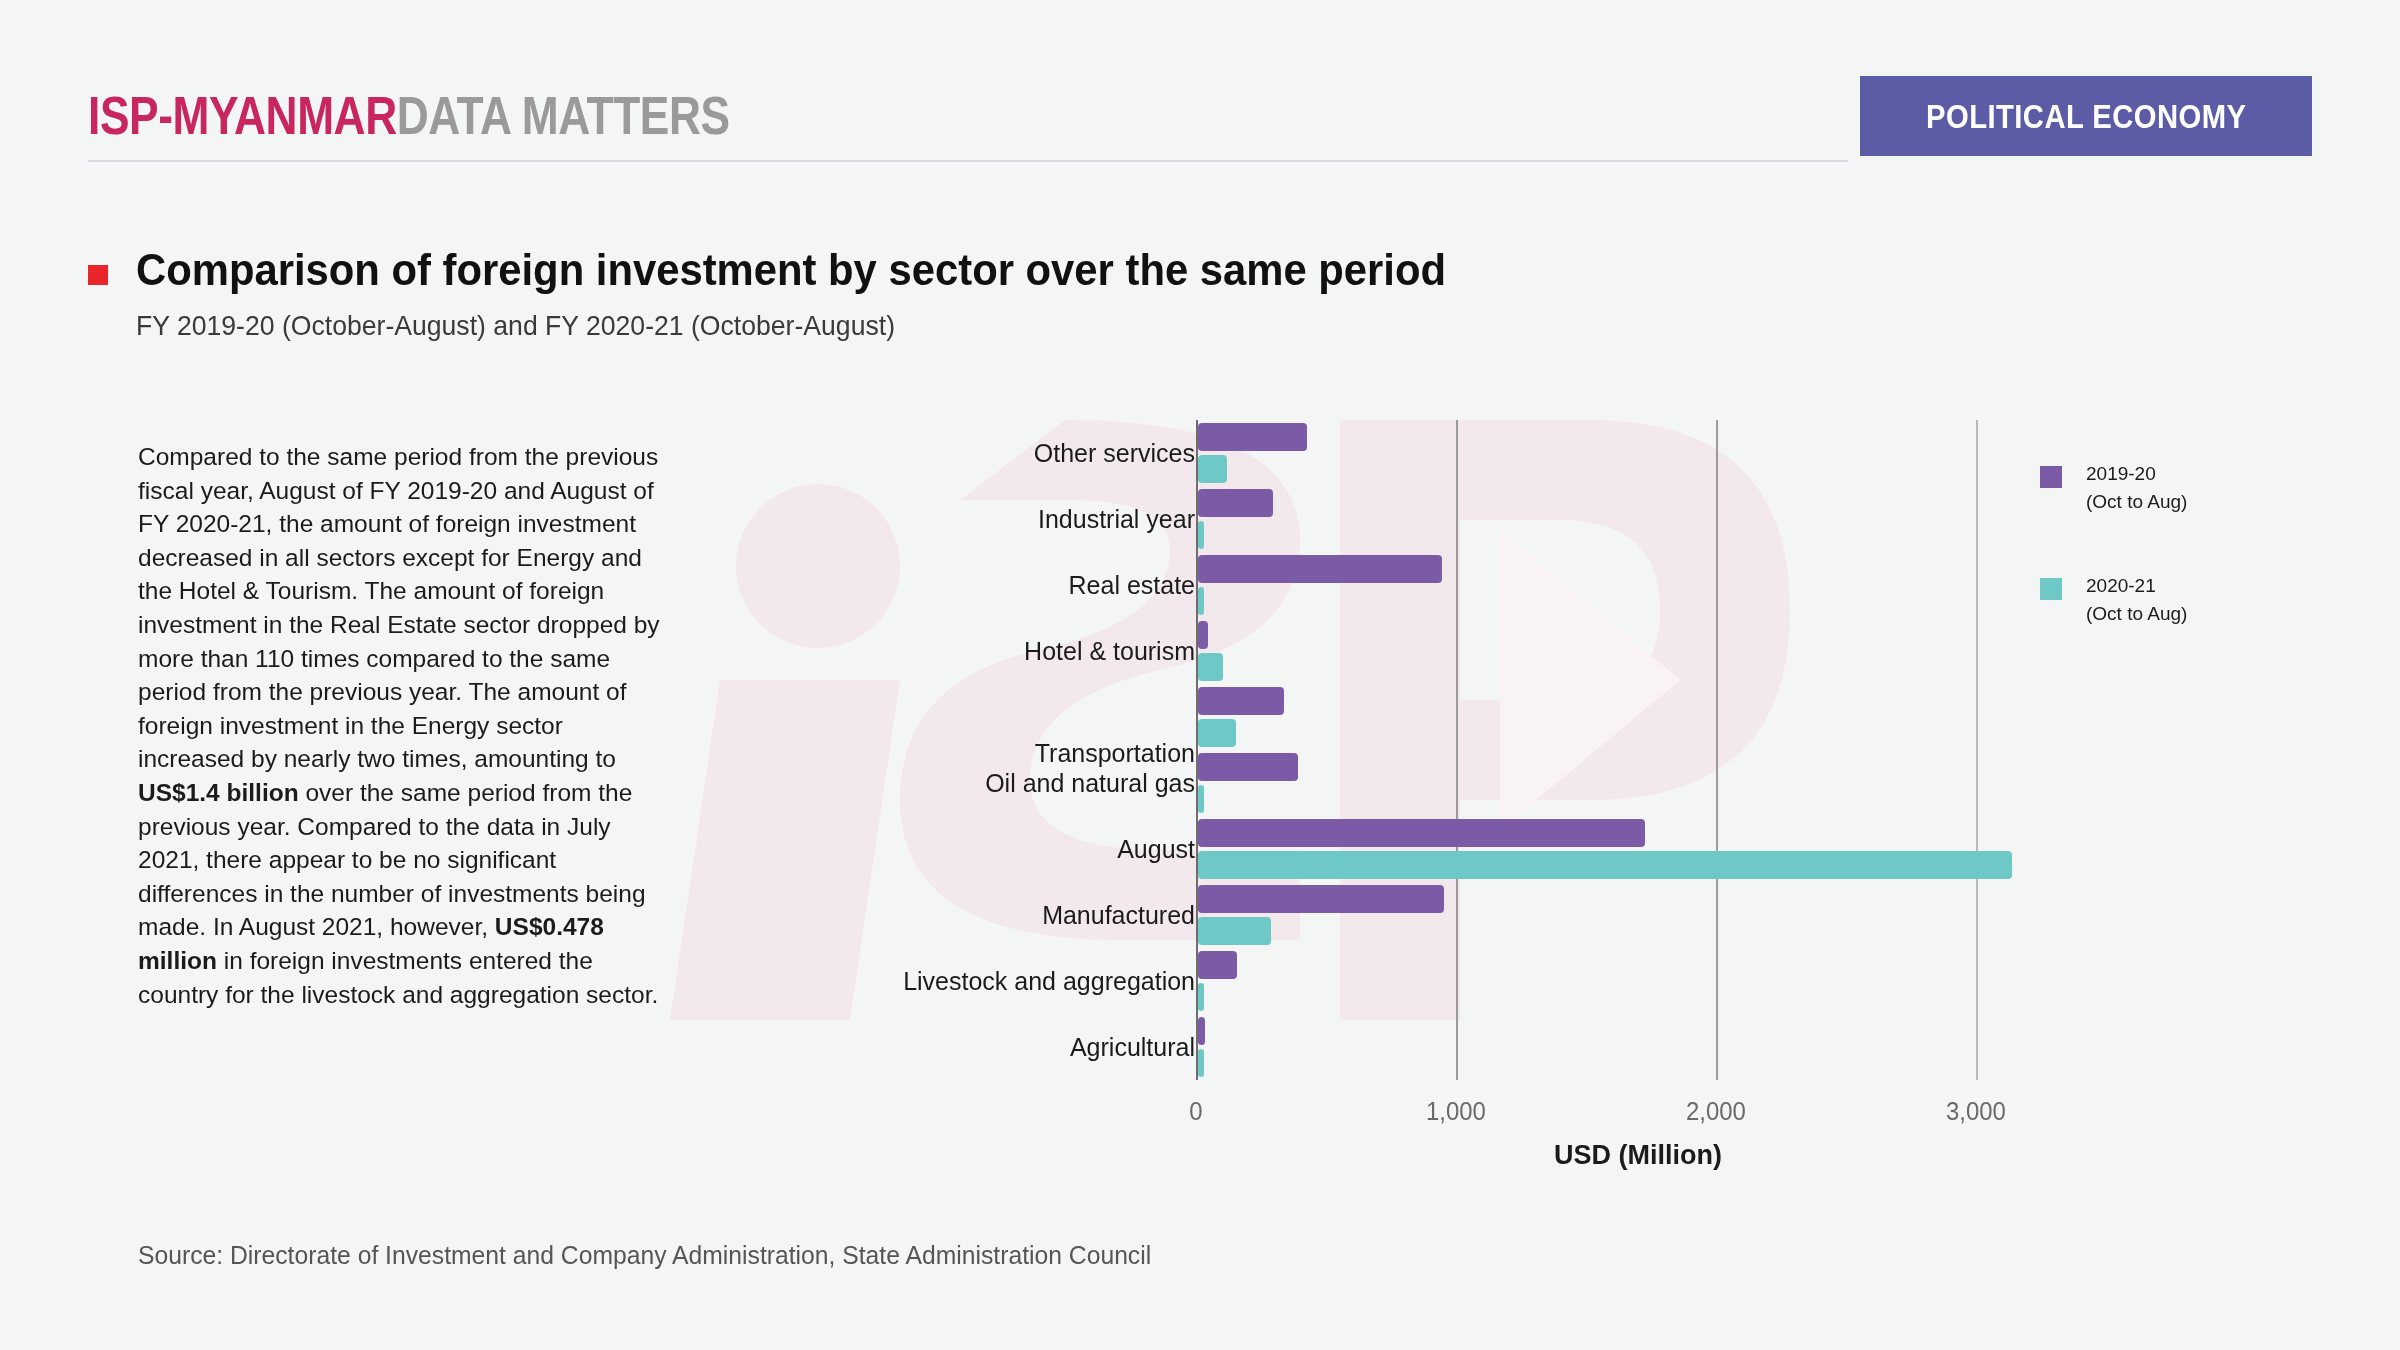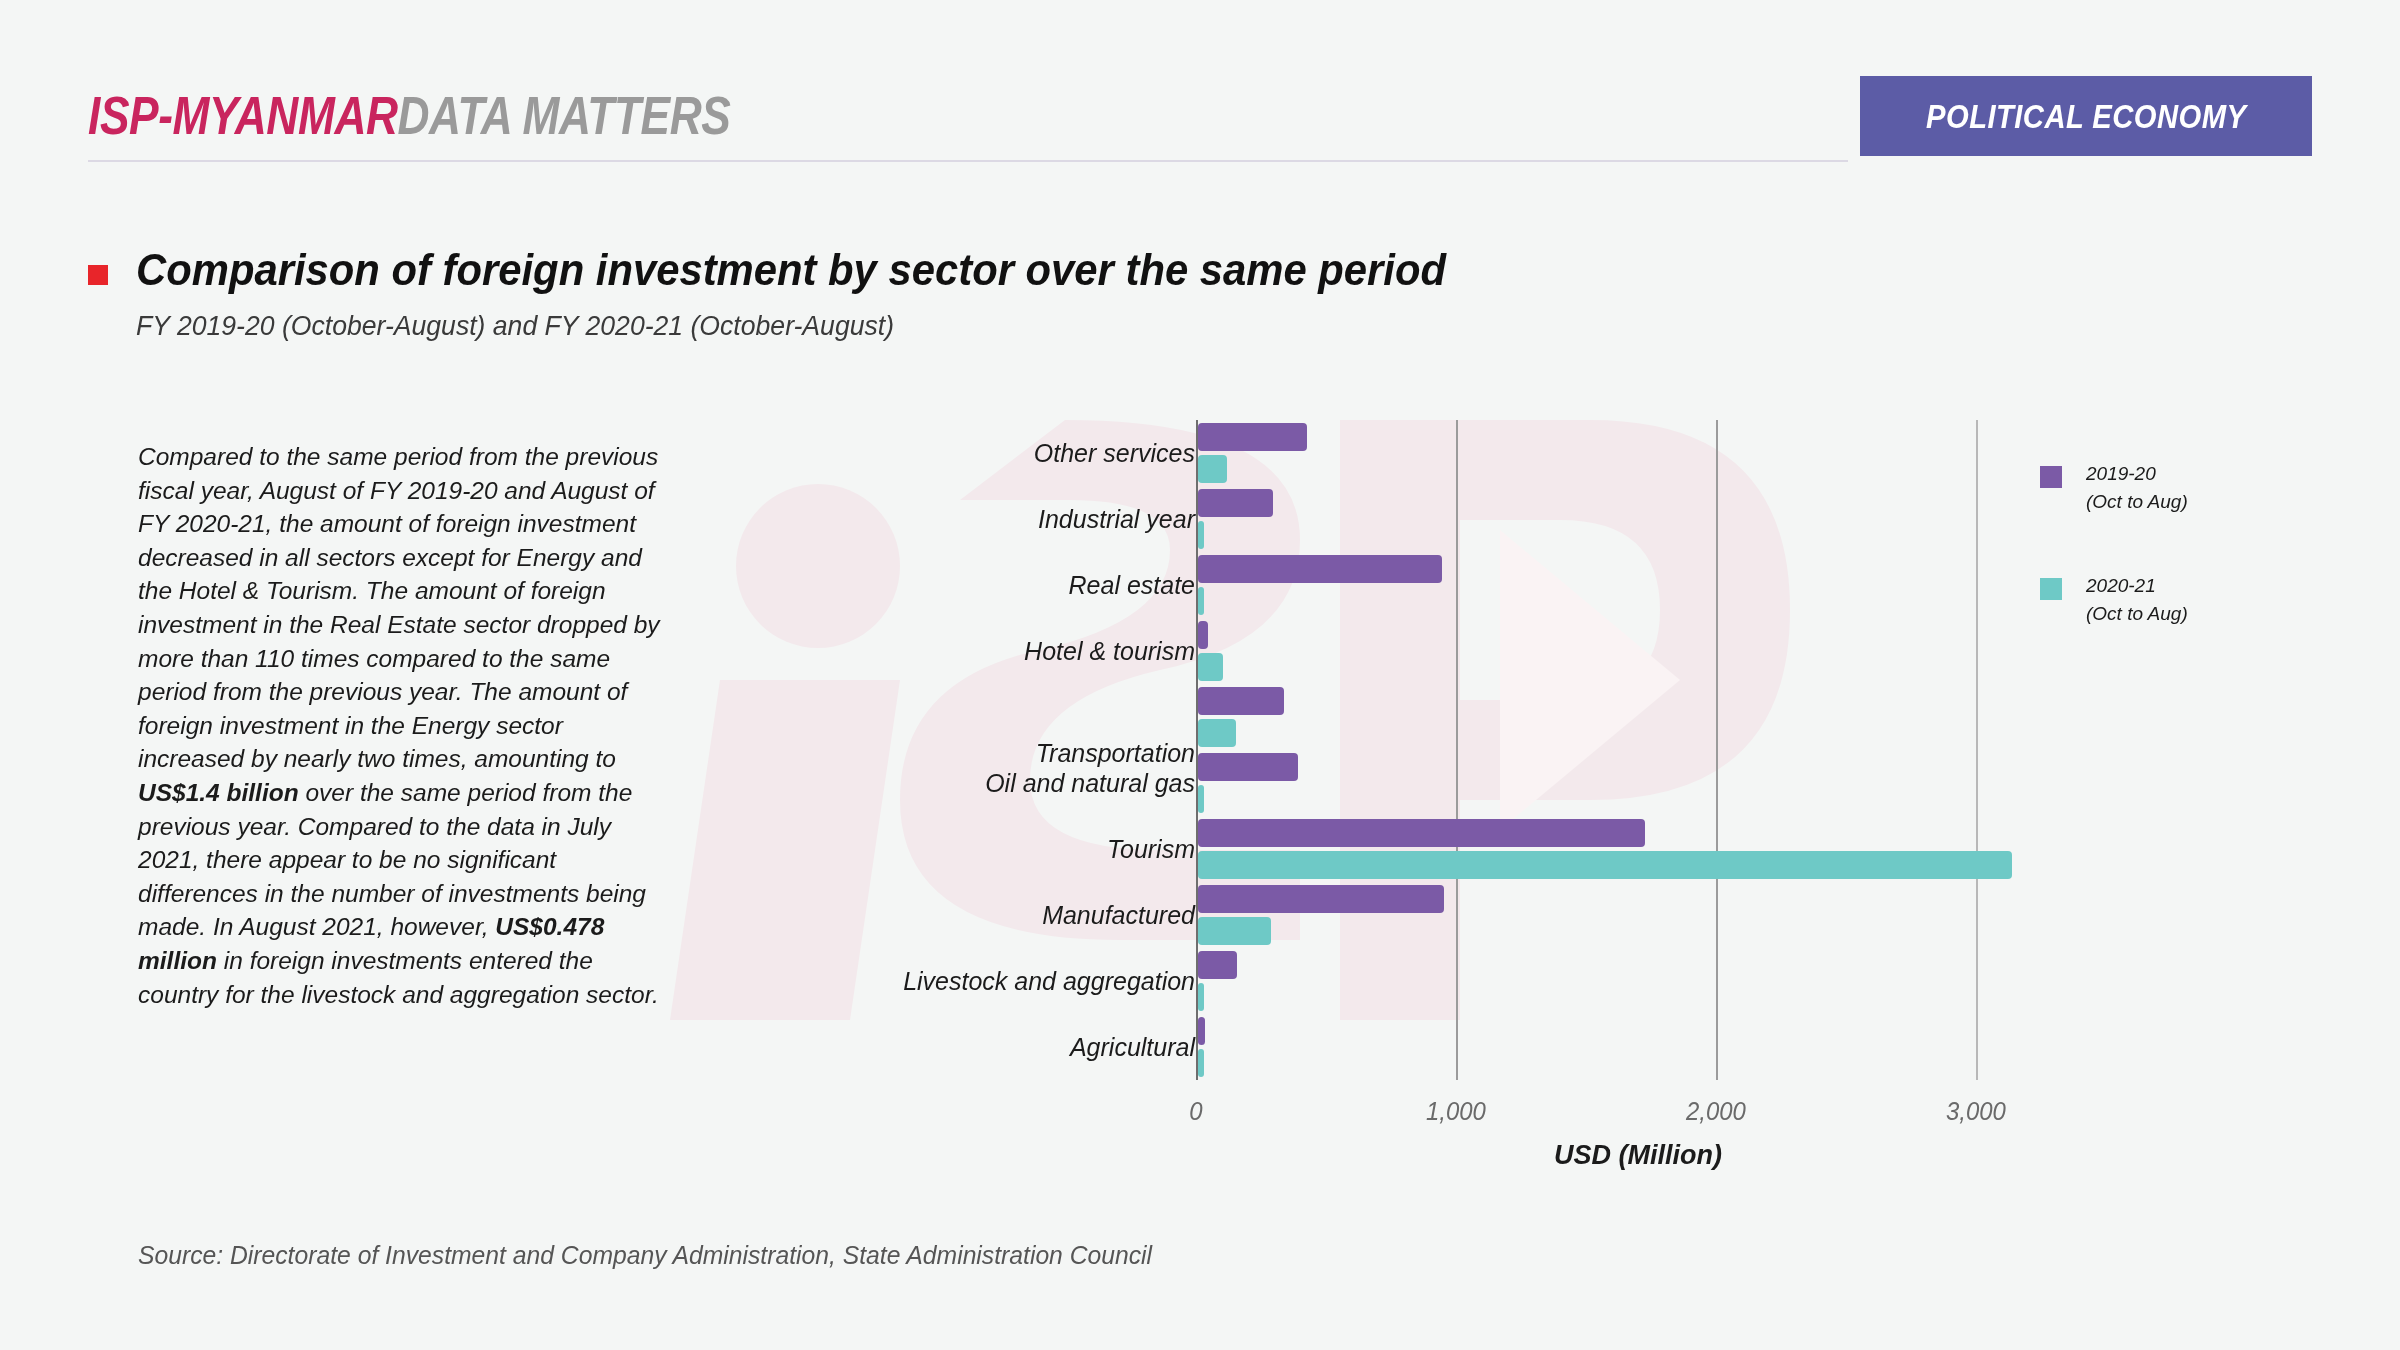--- a/index.html
+++ b/index.html
@@ -2,21 +2,21 @@
 <html><head>
 <meta charset="utf-8">
 <style>
   * { box-sizing: border-box; margin: 0; padding: 0; }
   html, body {
     width: 2400px; height: 1350px;
     background: #f4f6f5;
     font-family: "Liberation Sans", sans-serif;
     overflow: hidden;
   }
-  .page { position: relative; width: 2400px; height: 1350px; background: #f4f6f5; font-style: italic; }
+  .page { position: relative; width: 2400px; height: 1350px; background: #f4f6f5; }
 
   
   .watermark { position: absolute; left: 600px; top: 380px; width: 1200px; height: 680px;
                pointer-events: none; z-index: 0; opacity: 1; }
 
   
   .header { position: absolute; left: 0; top: 0; width: 2400px; height: 190px; z-index: 3; }
   .logo { position: absolute; left: 88px; top: 88px; font-size: 54px; line-height: 54px;
           font-weight: 700; letter-spacing: -0.5px;
           font-family: "Liberation Sans Narrow", "Liberation Sans", sans-serif;
@@ -115,21 +115,21 @@
   </div>
 
   <div class="chart">
     <div class="cat-col" id="cat-col">
         <div class="cat-label" style="top: 33px;">Other services</div>
         <div class="cat-label" style="top: 99px;">Industrial year</div>
         <div class="cat-label" style="top: 165px;">Real estate</div>
         <div class="cat-label" style="top: 231px;">Hotel &amp; tourism</div>
         <div class="cat-label" style="top: 297px; margin-top: 36px;">Transportation</div>
         <div class="cat-label" style="top: 363px;">Oil and natural gas</div>
-        <div class="cat-label" style="top: 429px;">Tourism</div>
+        <div class="cat-label" style="top: 429px;">August</div>
         <div class="cat-label" style="top: 495px; text-align: right;">Manufactured</div>
         <div class="cat-label" style="top: 561px;">Livestock and aggregation</div>
         <div class="cat-label" style="top: 627px;">Agricultural</div>
       </div>
     <div class="plot" id="plot">
       <div class="axis-zero"></div>
     <div class="gridline" style="left: 260px;"></div>
         <div class="gridline" style="left: 520px;"></div>
         <div class="gridline minor" style="left: 780px;"></div>
         <div class="tick-label" style="left: 0px;">0</div>

